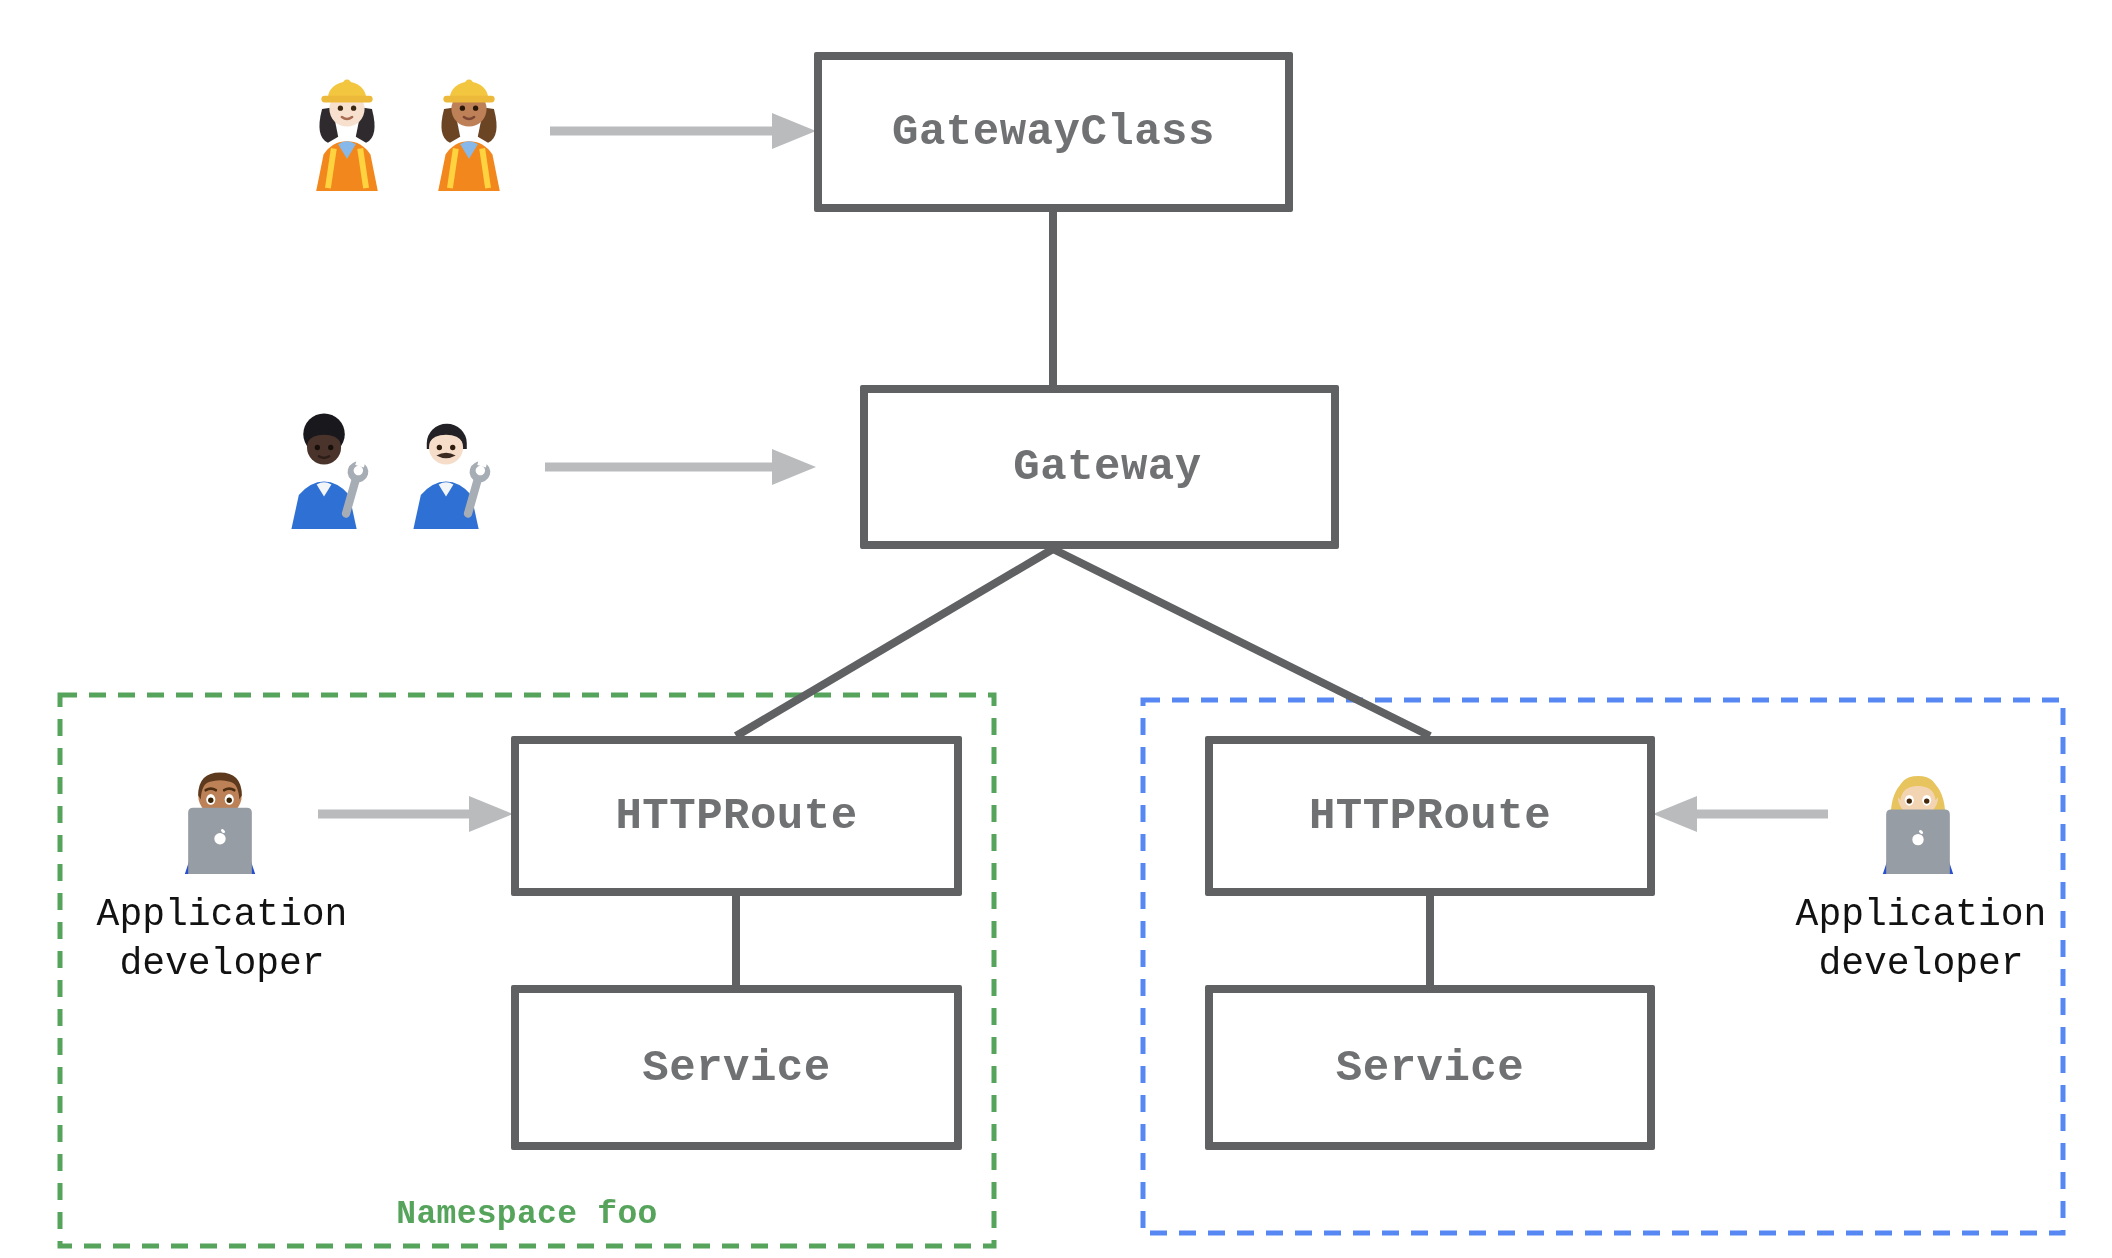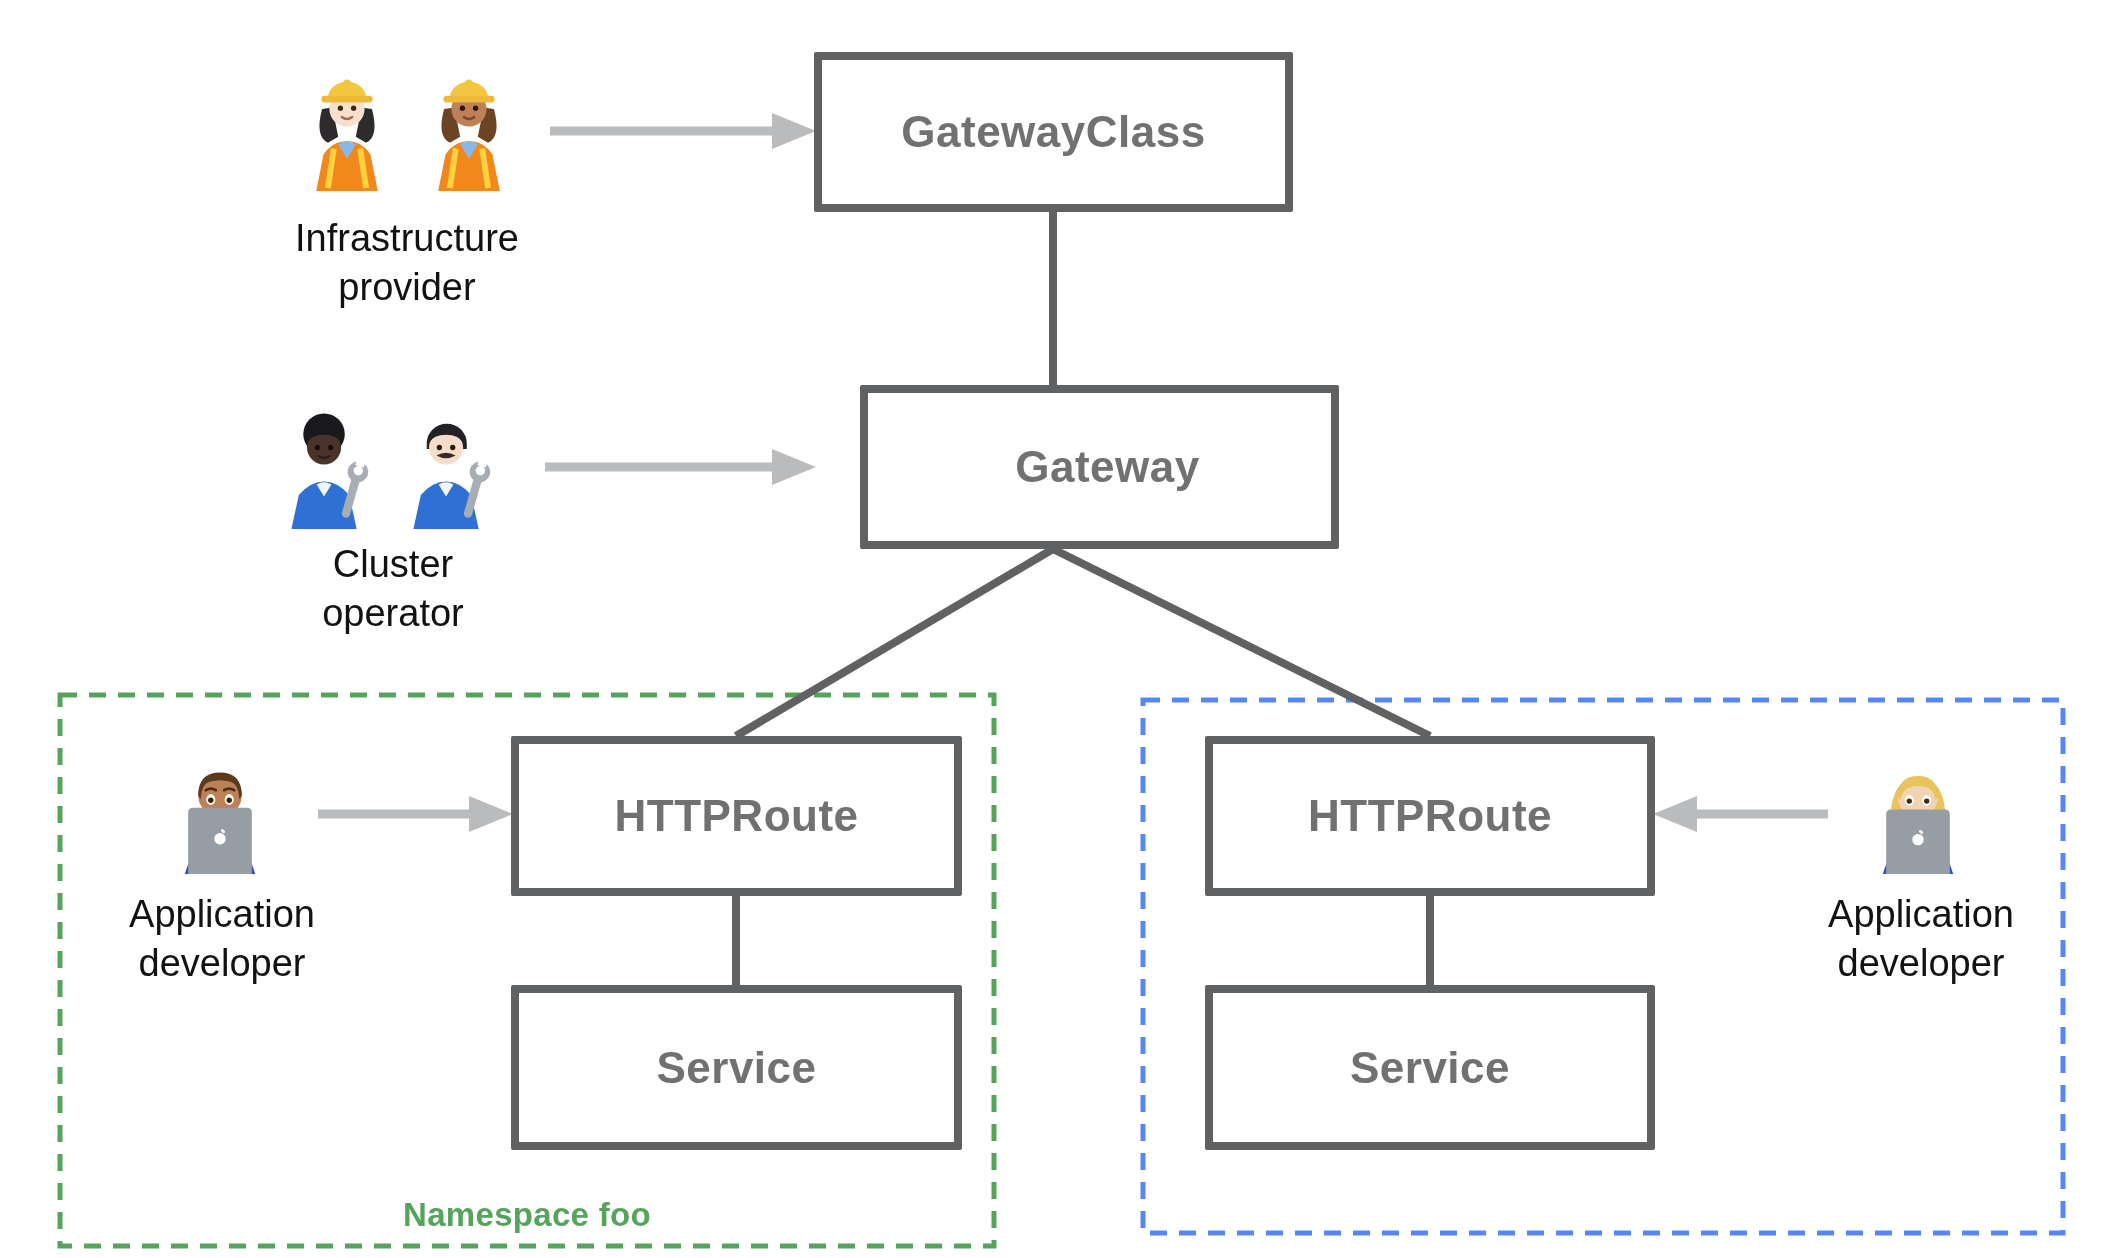--- a/index.html
+++ b/index.html
@@ -1,18 +1,18 @@
 <!DOCTYPE html>
 <html><head>
 <meta charset="utf-8">
 <style>
   html,body{margin:0;padding:0;background:#ffffff;}
   .canvas{
     position:relative;width:2096px;height:1258px;background:#ffffff;overflow:hidden;
-    font-family:Liberation Sans, sans-serif;
+    font-family:Liberation Mono, monospace;
   }
   .connectors{position:absolute;left:0;top:0;width:2112px;height:1258px;}
   .node{
     position:absolute;box-sizing:border-box;background:#ffffff;
     border:8px solid #5f6163;border-radius:2px;
     display:flex;align-items:center;justify-content:center;
     font-weight:bold;font-size:44px;color:#6f7173;letter-spacing:0.5px;
   }
   .ns-label{
     position:absolute;width:480px;text-align:center;
@@ -102,22 +102,20 @@
     <circle cx="34.5" cy="29.5" r="1.8" fill="#2a1708"></circle>
     <path d="M26.5 35.5 q3.5 2.6 7 0" stroke="#7c4634" stroke-width="1.7" fill="none" stroke-linecap="round"></path>
     <path d="M17 22.5 a13 11 0 0 1 26 0 z" fill="#f3c640"></path>
     <rect x="27" y="10" width="6" height="7" rx="3" fill="#f3c640"></rect>
     <rect x="12.5" y="21" width="35" height="4.6" rx="2.3" fill="#edb93a"></rect>
     <path d="M9 86 L14 61 Q20 52 30 52 Q40 52 46 61 L51 86 Z" fill="#f2881d"></path>
     <path d="M24 54 Q30 50 36 54 L30 64 Z" fill="#86b9ea"></path>
     <path d="M17 84 L21 57" stroke="#ffd23f" stroke-width="4"></path>
     <path d="M43 84 L39 57" stroke="#ffd23f" stroke-width="4"></path>
   </svg>
-  <div class="persona-label" style="left: 197px; top: 214px; color: rgb(18, 18, 18);">Infrastructure
-provider</div>
 
   <svg class="icon" style="left:281px;top:403px;" width="92" height="126" viewBox="0 0 62 85">
     <circle cx="29" cy="21" r="14" fill="#19181c"></circle>
     <circle cx="29" cy="30" r="11.5" fill="#4a332b"></circle>
     <path d="M17.5 27 q1-9.5 11.5-9.5 q10.5 0 11.5 9.5 q-3-5.5-11.5-5.5 q-8.5 0-11.5 5.5 z" fill="#19181c"></path>
     <circle cx="24.5" cy="30" r="1.8" fill="#17100a"></circle>
     <circle cx="33.5" cy="30" r="1.8" fill="#17100a"></circle>
     <path d="M25.5 36 q3.5 2.2 7 0" stroke="#2c1d16" stroke-width="1.6" fill="none" stroke-linecap="round"></path>
     <path d="M7 85 L12 62 Q20 53 29 53 Q38 53 46 62 L51 85 Z" fill="#2e70d3"></path>
     <path d="M24 55 L29 63 L34 55 Q29 52 24 55 Z" fill="#f3f6f8"></path>
@@ -137,22 +135,20 @@
     <path d="M22.5 35.5 q6.5-4 13 0 q-6.5 3.6 -13 0 z" fill="#3a2a22"></path>
     <path d="M7 85 L12 62 Q20 53 29 53 Q38 53 46 62 L51 85 Z" fill="#2e70d3"></path>
     <path d="M24 55 L29 63 L34 55 Q29 52 24 55 Z" fill="#f3f6f8"></path>
     <g transform="rotate(16 48 60)">
       <circle cx="48" cy="46" r="7" fill="#a7adb4"></circle>
       <circle cx="48" cy="45" r="3.2" fill="#ffffff"></circle>
       <rect x="45" y="36" width="6" height="6" fill="#ffffff"></rect>
       <rect x="45.2" y="50" width="5.6" height="28" rx="2.8" fill="#a7adb4"></rect>
     </g>
   </svg>
-  <div class="persona-label" style="left: 183px; top: 540px; color: rgb(18, 18, 18);">Cluster
-operator</div>
 
   <svg class="icon" style="left:168px;top:750px;" width="104" height="124" viewBox="0 0 62 74">
     <path d="M10 74 L14 62 Q31 51 48 62 L52 74 Z" fill="#2a50d0"></path>
     <circle cx="31" cy="27" r="13" fill="#bd8157"></circle>
     <path d="M18 27 q0-13.5 13-13.5 q13 0 13 13.5 l-1.5 2.5 q-0.5-9.5-5.5-10.5 q-6-2-12 0 q-5 1-5.5 10.5 z" fill="#5d3a1e"></path>
     <ellipse cx="25.5" cy="29.5" rx="2.7" ry="3.2" fill="#ffffff"></ellipse>
     <ellipse cx="36.5" cy="29.5" rx="2.7" ry="3.2" fill="#ffffff"></ellipse>
     <circle cx="25.5" cy="30" r="1.6" fill="#3a2408"></circle>
     <circle cx="36.5" cy="30" r="1.6" fill="#3a2408"></circle>
     <path d="M22.5 24 q3-2 6 0" stroke="#4c2e12" stroke-width="1.6" fill="none" stroke-linecap="round"></path>

